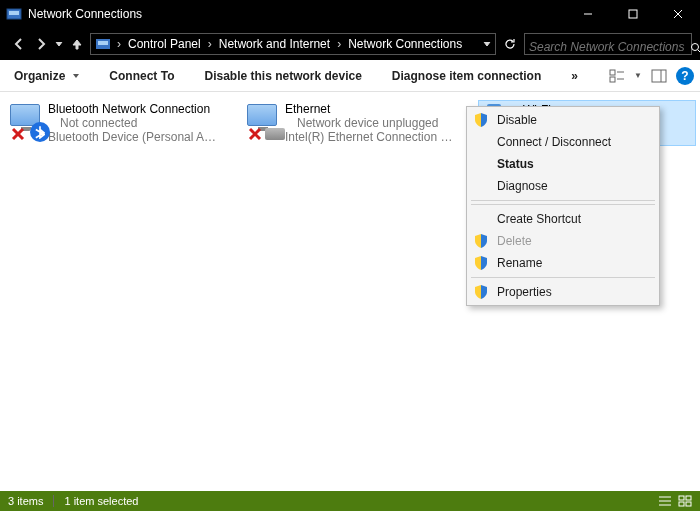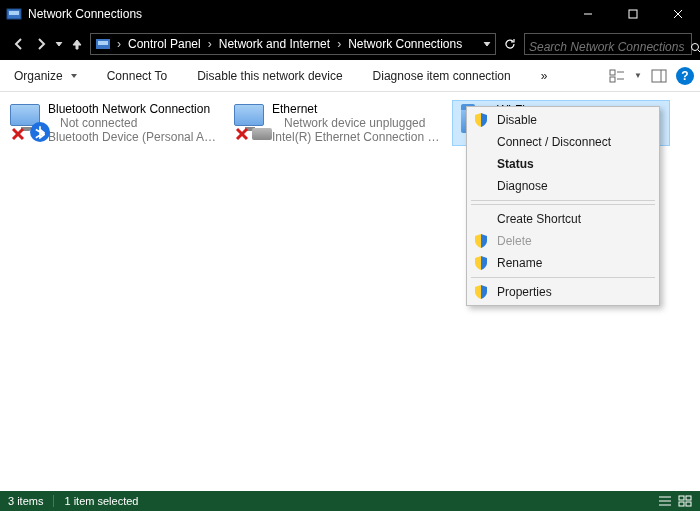--- a/index.html
+++ b/index.html
@@ -23,31 +23,31 @@
   .crumb-sep { opacity:.8; padding:0 2px; }
   .refresh { width:16px; height:22px; display:flex; align-items:center; justify-content:center; margin-right:6px; }
   .refresh svg { stroke:#fff; fill:none; }
   .searchbox { width:168px; height:22px; background:#000; border:1px solid #555; display:flex; align-items:flex-end; margin-right:8px; position:relative; }
   .searchbox input { flex:1; background:transparent; border:none; outline:none; color:#ccc; font-size:12px; padding:0 4px; font-style:italic; }
   .searchbox .sicon { width:16px; display:flex; align-items:center; justify-content:center; }
   .searchbox .sicon svg { stroke:#fff; fill:none; }
 
   
   .cmdbar { height:32px; background:#fff; border-bottom:1px solid #e1e1e1; display:flex; align-items:center; font-size:12px; color:#222; padding:0 6px; }
-  .cmd { padding:4px 8px; display:flex; align-items:center; gap:4px; }
+  .cmd { padding:4px 8px; display:flex; align-items:center; gap:4px;font-weight:bold; }
   .cmd.dropdown::after { content:""; border-left:3px solid transparent; border-right:3px solid transparent; border-top:4px solid #555; margin-left:4px; }
   .cmd-gap { width:14px; }
   .cmdright { margin-left:auto; display:flex; align-items:center; gap:6px; }
   .vbtn { width:22px; height:22px; display:flex; align-items:center; justify-content:center; border:1px solid transparent; }
   .vbtn svg { stroke:#666; fill:none; }
   .helpbtn { width:18px; height:18px; border-radius:50%; background:#0078d4; color:#fff; display:flex; align-items:center; justify-content:center; font-weight:bold; font-size:12px; }
 
   
   .content { position:relative; height:403px; background:#fff; padding:8px 4px; }
-  .itemrow { display:flex; gap:6px; }
+  .itemrow { display:flex; gap:6px;justify-content:space-between; }
   .conn { width:218px; display:flex; padding:2px 4px; }
   .conn.selected { border:1px solid #99d1ff; background:#cce8ff; width:218px; }
   .conn .big { width:40px; height:40px; position:relative; flex-shrink:0; }
   .conn .info { flex:1; overflow:hidden; font-size:12px; line-height:14px; padding-top:0px; }
   .conn .name { color:#000; white-space:nowrap; overflow:hidden; text-overflow:ellipsis; }
   .conn .sub1 { color:#777; white-space:nowrap; overflow:hidden; text-overflow:ellipsis;margin-left:12px; }
   .conn .sub2 { color:#777; white-space:nowrap; overflow:hidden; text-overflow:ellipsis; }
 
   
   .monitor { width:30px; height:22px; background:linear-gradient(#a9d0f5,#6ea8e8); border:1px solid #4a80c0; border-radius:2px; position:absolute; left:2px; top:2px; }
@@ -62,21 +62,21 @@
 
   
   .ctxmenu { position:absolute; left:466px; top:14px; width:194px; background:#f4f4f4; border:1px solid #bdbdbd; box-shadow:3px 3px 6px rgba(0,0,0,.25); padding:2px; font-size:12px; }
   .mi { display:flex; align-items:center; height:22px; padding:0 6px 0 28px; position:relative; color:#1a1a1a; }
   .mi.disabled { color:#9a9a9a;align-items:center; }
   .mi.bold { font-weight:600; }
   .mi .shield { position:absolute; left:4px; top:3px; width:16px; height:16px; }
   .msep { height:1px; background:#d0d0d0; margin:3px 2px; }
 
   
-  .statusbar { position:absolute; left:0; right:0; bottom:0; height:20px; background:#14532d; color:#fff; font-size:11px; display:flex; align-items:center; padding:0 8px; gap:10px; }
+  .statusbar { position:absolute; left:0; right:0; bottom:0; height:20px; background:#4d7c0f; color:#fff; font-size:11px; display:flex; align-items:center; padding:0 8px; gap:10px; }
   .statussep { width:1px; height:12px; background:#666; }
   .statusright { margin-left:auto; display:flex; gap:6px; }
   .sticon { width:14px; height:12px; display:flex; }
 
   
   .shieldsvg .q1{fill:#2e7bd6;} .shieldsvg .q2{fill:#ffcf33;}
   .shieldsvg .q3{fill:#ffcf33;} .shieldsvg .q4{fill:#2e7bd6;}
 </style>
 </head>
 <body>

